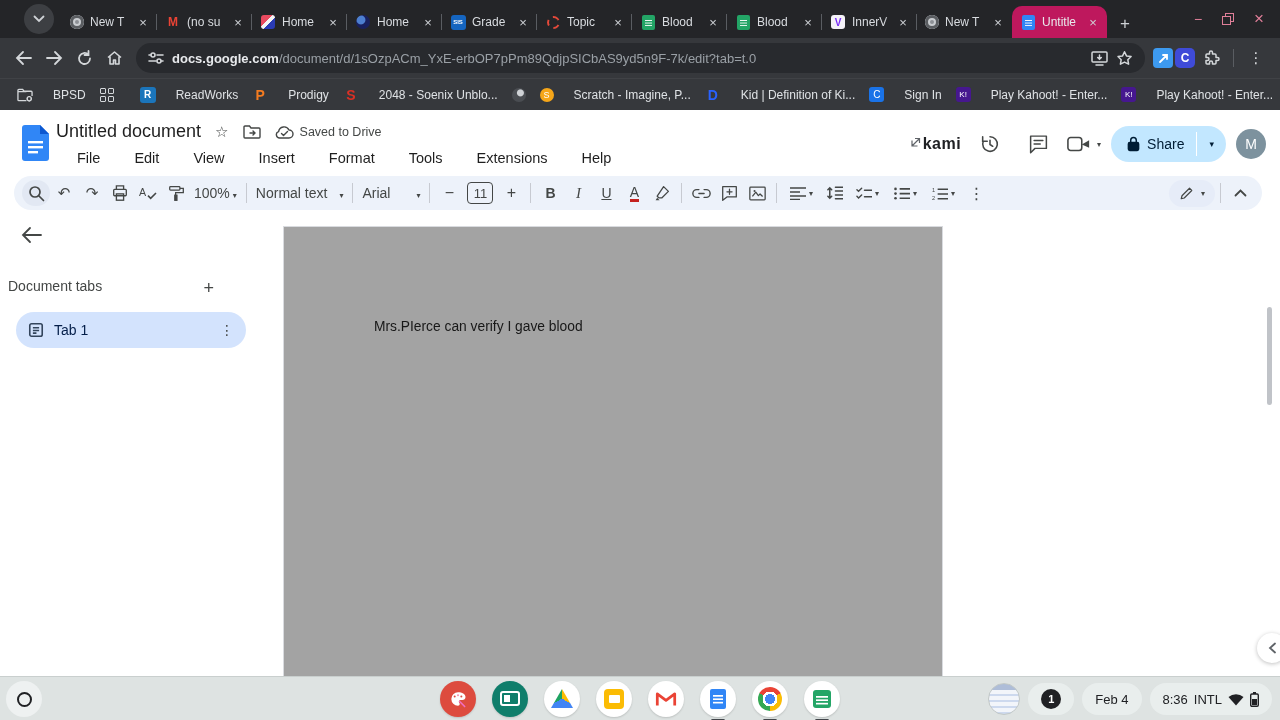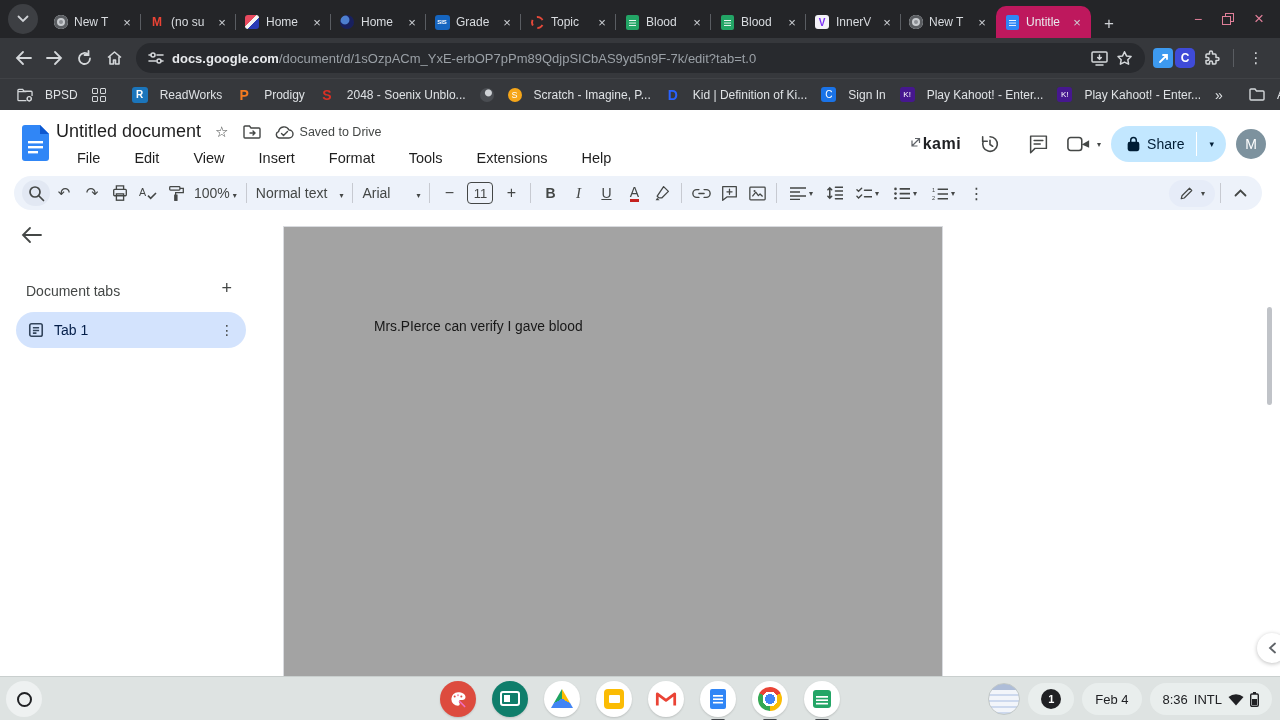--- a/index.html
+++ b/index.html
@@ -1,21 +1,21 @@
 <!DOCTYPE html>
 <html><head>
 <meta charset="utf-8">
 <style>
   * { margin:0; padding:0; box-sizing:border-box; }
   html,body { width:1280px; height:720px; overflow:hidden; }
   body { font-family:"Liberation Sans", sans-serif; }
   #screen { position:relative; width:1280px; height:720px; background:#fff; overflow:hidden; }
 
   
-  .tabstrip { position:absolute; top:0; left:0; right:0; height:38px; background:#242528; display:flex; align-items:center; padding-left:8px; }
+  .tabstrip { position:absolute; top:0; left:0; right:0; height:38px; background:#242528; display:flex; align-items:center; padding-left:24px; }
   .tab-search { width:30px; height:30px; border-radius:15px; background:#3d3f43; display:flex; align-items:center; justify-content:center; color:#cfd2d6; flex:none; }
   .tabs { display:flex; align-items:flex-end; height:38px; margin-left:8px; }
   .tab { position:relative; width:95px; height:32px; margin-top:6px; display:flex; align-items:center; padding:0 6px 0 8px; color:#d9dce0; font-size:12px; cursor:default; }
   .tab.sep-after::after { content:''; position:absolute; right:0; top:8px; width:1px; height:16px; background:#5a5d62; }
   .tab.active { background:#be185d; border-radius:10px 10px 0 0; color:#e9ebee; height:32px; }
   .tab-title { white-space:nowrap; overflow:hidden; flex:1; margin-left:6px; -webkit-mask-image:linear-gradient(90deg,#000 75%,transparent); mask-image:linear-gradient(90deg,#000 75%,transparent); }
   .tab-close { width:16px; height:16px; border-radius:8px; display:flex; align-items:center; justify-content:center; font-size:13px; color:#cfd2d6; flex:none; }
   .fav { width:16px; height:16px; flex:none; display:flex; align-items:center; justify-content:center; font-size:10px; font-weight:bold; }
   .fav-chromium { background:#8d9095; border-radius:50%; width:14px; height:14px; box-shadow:inset 0 0 0 3px #5a5d61, inset 0 0 0 5px #c9ccd0; }
   .fav-gmail { color:#ea4335; font-size:12px; }
@@ -39,21 +39,21 @@
   .urlpill { flex:1; height:30px; background:#282a2e; border-radius:15px; display:flex; align-items:center; padding:0 12px; margin:0 6px; gap:8px; min-width:0; }
   .urltext { font-size:13px; white-space:nowrap; overflow:hidden; flex:1; }
   .urltext .host { color:#e8eaed; font-weight:bold; }
   .urltext .path { color:#9aa0a6; }
   .ext-kami { width:20px; height:20px; border-radius:4px; background:#3d9af0; color:#fff; display:flex; align-items:center; justify-content:center; }
   .ext-clever { width:20px; height:20px; border-radius:5px; background:#3f4bd8; color:#fff; font-weight:bold; font-size:12px; display:flex; align-items:center; justify-content:center; }
   .vsep-dark { width:1px; height:18px; background:#5a5d62; margin:0 6px; }
 
   
   .bmbar { position:absolute; top:78px; left:0; right:0; height:32px; background:#36383c; border-top:1px solid #404246; display:flex; align-items:center; padding:0 10px; font-size:12px; color:#dfe2e5; }
-  .bm { display:flex; align-items:center; gap:12px; padding:0 7px; height:24px; border-radius:12px; white-space:nowrap; }
+  .bm { display:flex; align-items:center; gap:20px; padding:0 7px; height:24px; border-radius:12px; white-space:nowrap; }
   .bm-ic { width:16px; height:16px; display:flex; align-items:center; justify-content:center; font-weight:bold; font-size:11px; flex:none; }
   .ic-readworks { background:#1b75bb; color:#fff; border-radius:3px; font-size:10px; }
   .ic-prodigy { color:#f47b20; font-size:14px; }
   .ic-2048 { color:#d93025; font-size:14px; }
   .ic-globe { width:14px; height:14px; border-radius:50%; background:radial-gradient(circle at 60% 35%, #cfd2d6 0 3px, #4a4d52 4px); }
   .ic-scratch { width:14px; height:14px; border-radius:50%; background:#f6a619; color:#fff; font-size:9px; display:flex; align-items:center; justify-content:center; }
   .ic-kid { color:#2962ff; font-size:14px; }
   .ic-clever { width:15px; height:15px; border-radius:3px; background:#1a73e8; color:#fff; font-size:10px; display:flex; align-items:center; justify-content:center; }
   .ic-kahoot { width:15px; height:15px; border-radius:3px; background:#46178f; color:#fff; font-size:8px; display:flex; align-items:center; justify-content:center; }
   .apps-grid { width:14px; height:14px; display:grid; grid-template-columns:6px 6px; grid-gap:2px; }
@@ -90,21 +90,21 @@
   .glyph { font-family:"DejaVu Sans",sans-serif; font-size:15px; }
   .fmt-b { font-weight:bold; font-size:14px; }
   .fmt-i { font-style:italic; font-family:"Liberation Serif",serif; font-size:15px; }
   .fmt-u { text-decoration:underline; font-size:14px; }
   .fmt-a { font-size:14px; border-bottom:3px solid #c5221f; line-height:14px; }
   .mode-pill { margin-left:auto; display:flex; align-items:center; gap:4px; background:#e6ecf8; border-radius:14px; height:27px; padding:0 10px; flex:none; }
 
   
   .main { position:absolute; top:212px; left:0; right:0; height:464px; background:#fff; overflow:hidden; }
   .back-arrow { position:absolute; left:20px; top:14px; color:#444746; }
-  .st-row { position:absolute; left:26px; top:66px; width:206px; display:flex; align-items:flex-end; justify-content:space-between; }
+  .st-row { position:absolute; left:8px; top:66px; width:206px; display:flex; align-items:flex-start; justify-content:space-between; }
   .st-title { font-size:14px; color:#444746; }
   .plus { font-size:18px; color:#444746; font-weight:400; }
   .tab1 { position:absolute; left:16px; top:100px; width:230px; height:36px; background:#d3e3fd; border-radius:18px; display:flex; align-items:center; padding:10px 12px; gap:10px; }
   .tab1-label { font-size:14px; color:#041e49; font-weight:500; flex:1; }
   .kebab { color:#444746; font-size:14px; font-family:"DejaVu Sans",sans-serif; }
   .hint { position:absolute; left:26px; top:146px; width:215px; font-style:italic; font-size:12.5px; color:#5b5e62; line-height:16px; }
 
   .page { position:absolute; left:283px; top:14px; width:660px; height:450px; background:#a3a3a3; border:1px solid #d9dbdf; border-bottom:none; }
   .page-text { position:absolute; left:90px; top:92px; font-size:13.8px; color:#181818; font-family:"Liberation Sans",sans-serif; }
 

